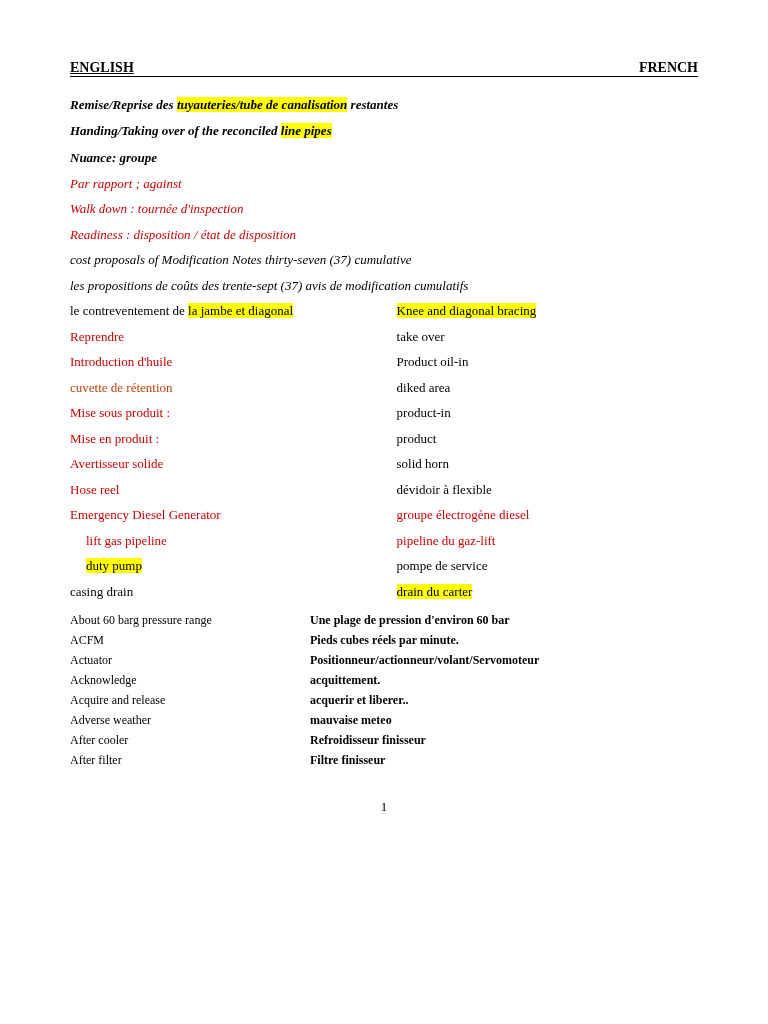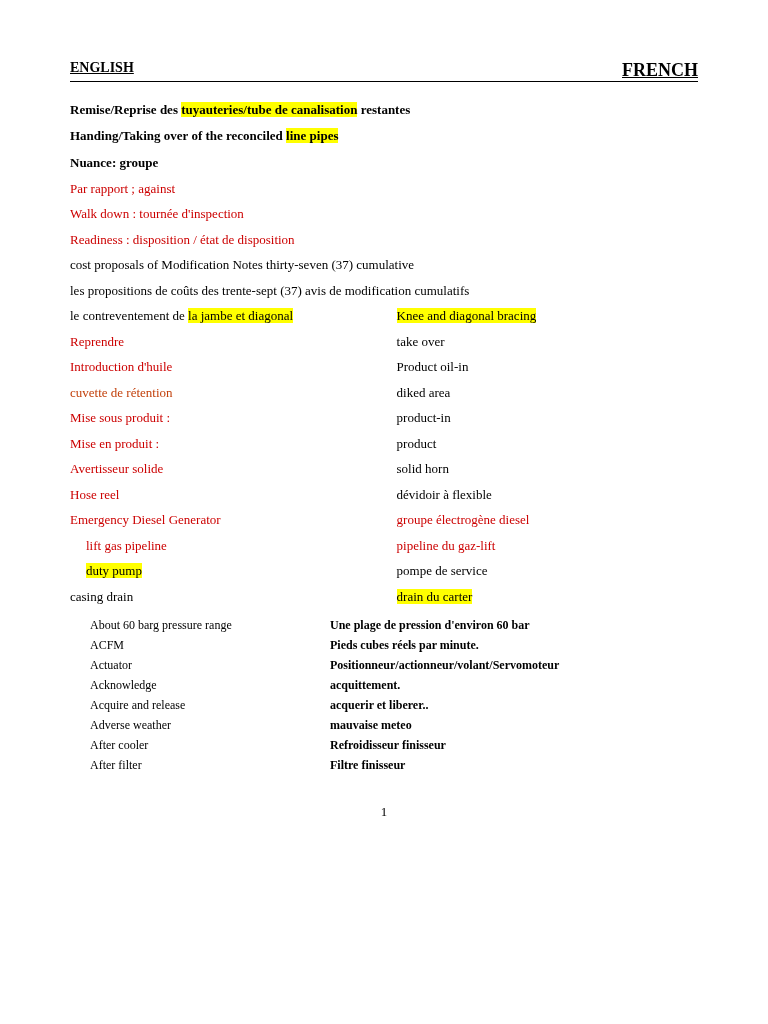--- a/index.html
+++ b/index.html
@@ -32,27 +32,27 @@
     }
 
     .header-english {
       font-weight: bold;
       font-size: 14px;
       text-decoration: underline;
     }
 
     .header-french {
       font-weight: bold;
-      font-size: 18px;
-      text-decoration: underline;
+      font-size: 14px;
     }
 
     .line {
       margin-bottom: 6px;
       line-height: 1.5;
+      font-style: italic;
     }
 
     .bold {
       font-weight: bold;
     }
 
     .highlight-yellow {
       background-color: #ffff00;
     }
 
@@ -97,21 +97,20 @@
 
     .glossary-row {
       display: flex;
       margin-bottom: 2px;
       line-height: 1.5;
     }
 
     .glossary-en {
       width: 240px;
       flex-shrink: 0;
-      margin-left: 20px;
     }
 
     .glossary-fr {
       flex: 1;
       font-weight: bold;
     }
   </style>
 </head>
 <body>
 

